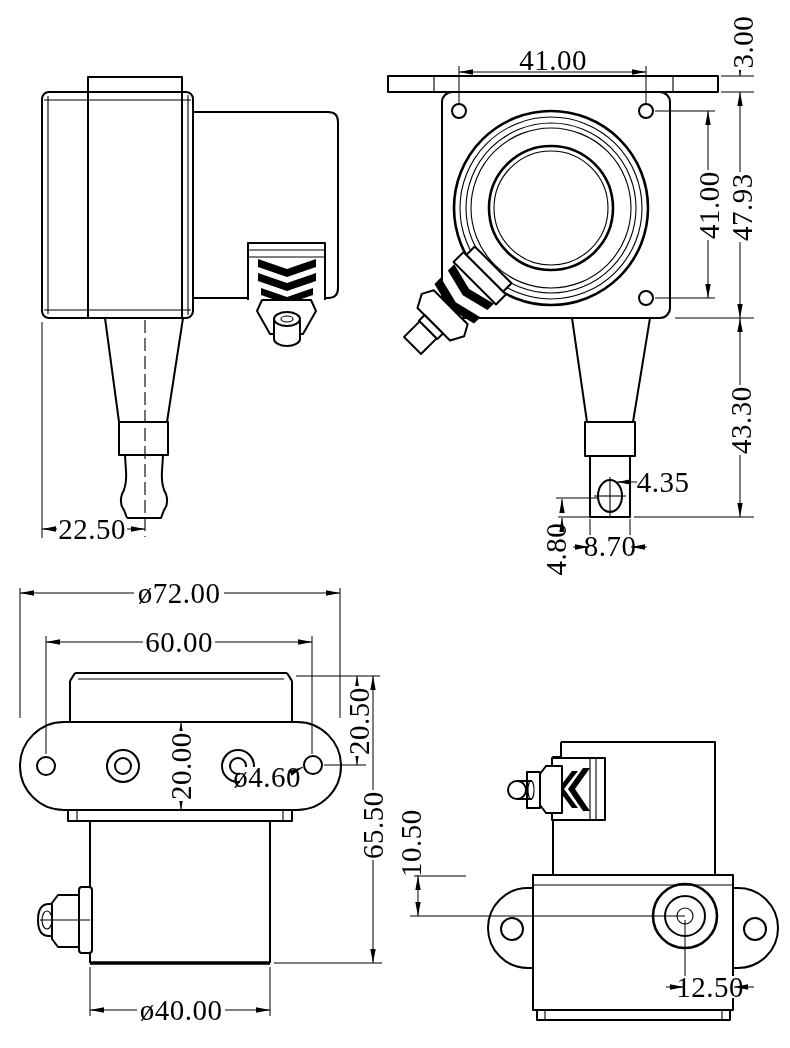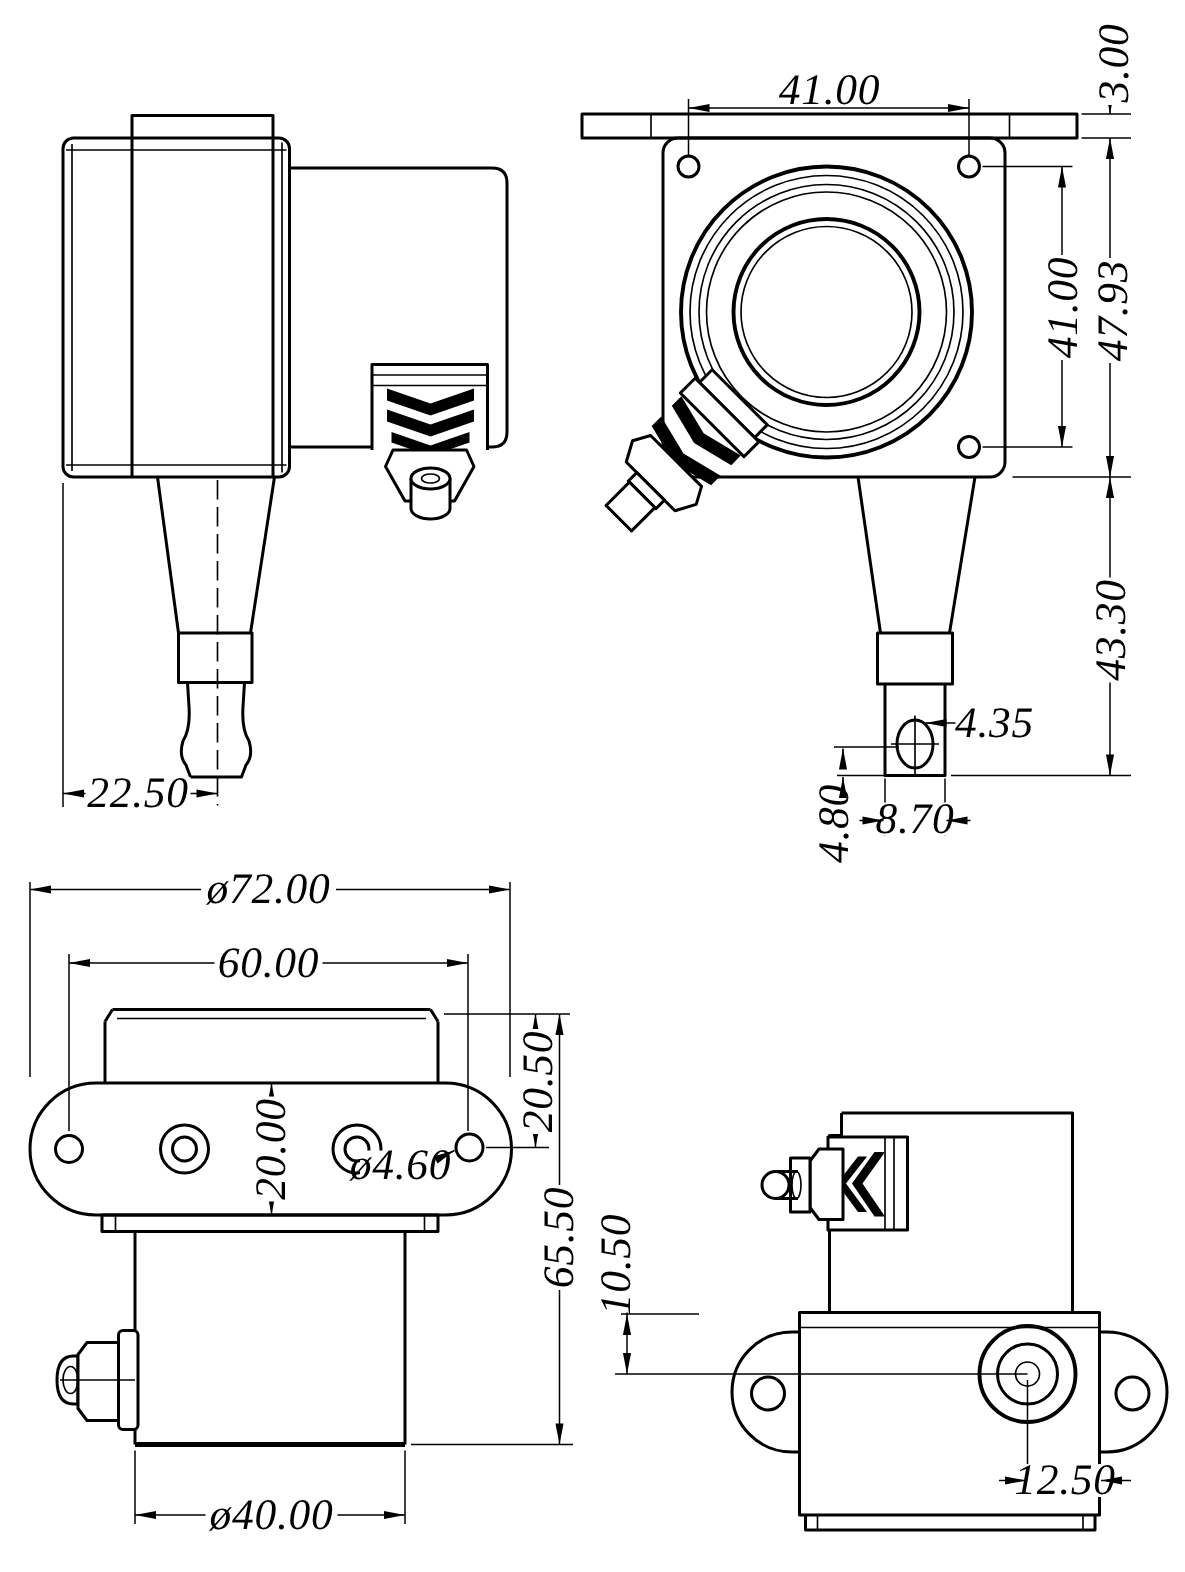--- a/index.html
+++ b/index.html
@@ -1,16 +1,16 @@
 <!DOCTYPE html>
 <html><head>
 <meta charset="utf-8">
 <style>
   html,body{margin:0;padding:0;background:#ffffff;}
-  .page{width:790px;height:1048px;background:#ffffff;position:relative;overflow:hidden;font-style:italic;}
+  .page{width:790px;height:1048px;background:#ffffff;position:relative;overflow:hidden;}
   svg{display:block;}
   .ln{fill:none;stroke:#000;stroke-width:2;stroke-linejoin:round;}
   .w{fill:#fff;stroke:#000;stroke-width:2;stroke-linejoin:round;}
   .tn{fill:none;stroke:#000;stroke-width:1.1;}
   .dm{fill:none;stroke:#000;stroke-width:1;}
   .thk{fill:none;stroke:#000;stroke-width:3.4;}
   .blk{fill:#000;stroke:none;}
   .cl{fill:none;stroke:#000;stroke-width:1.1;stroke-dasharray:13 5;}
   .bg{fill:#fff;stroke:none;}
   text.dt{font-family:"Liberation Serif","DejaVu Serif",serif;font-size:29px;fill:#000;

